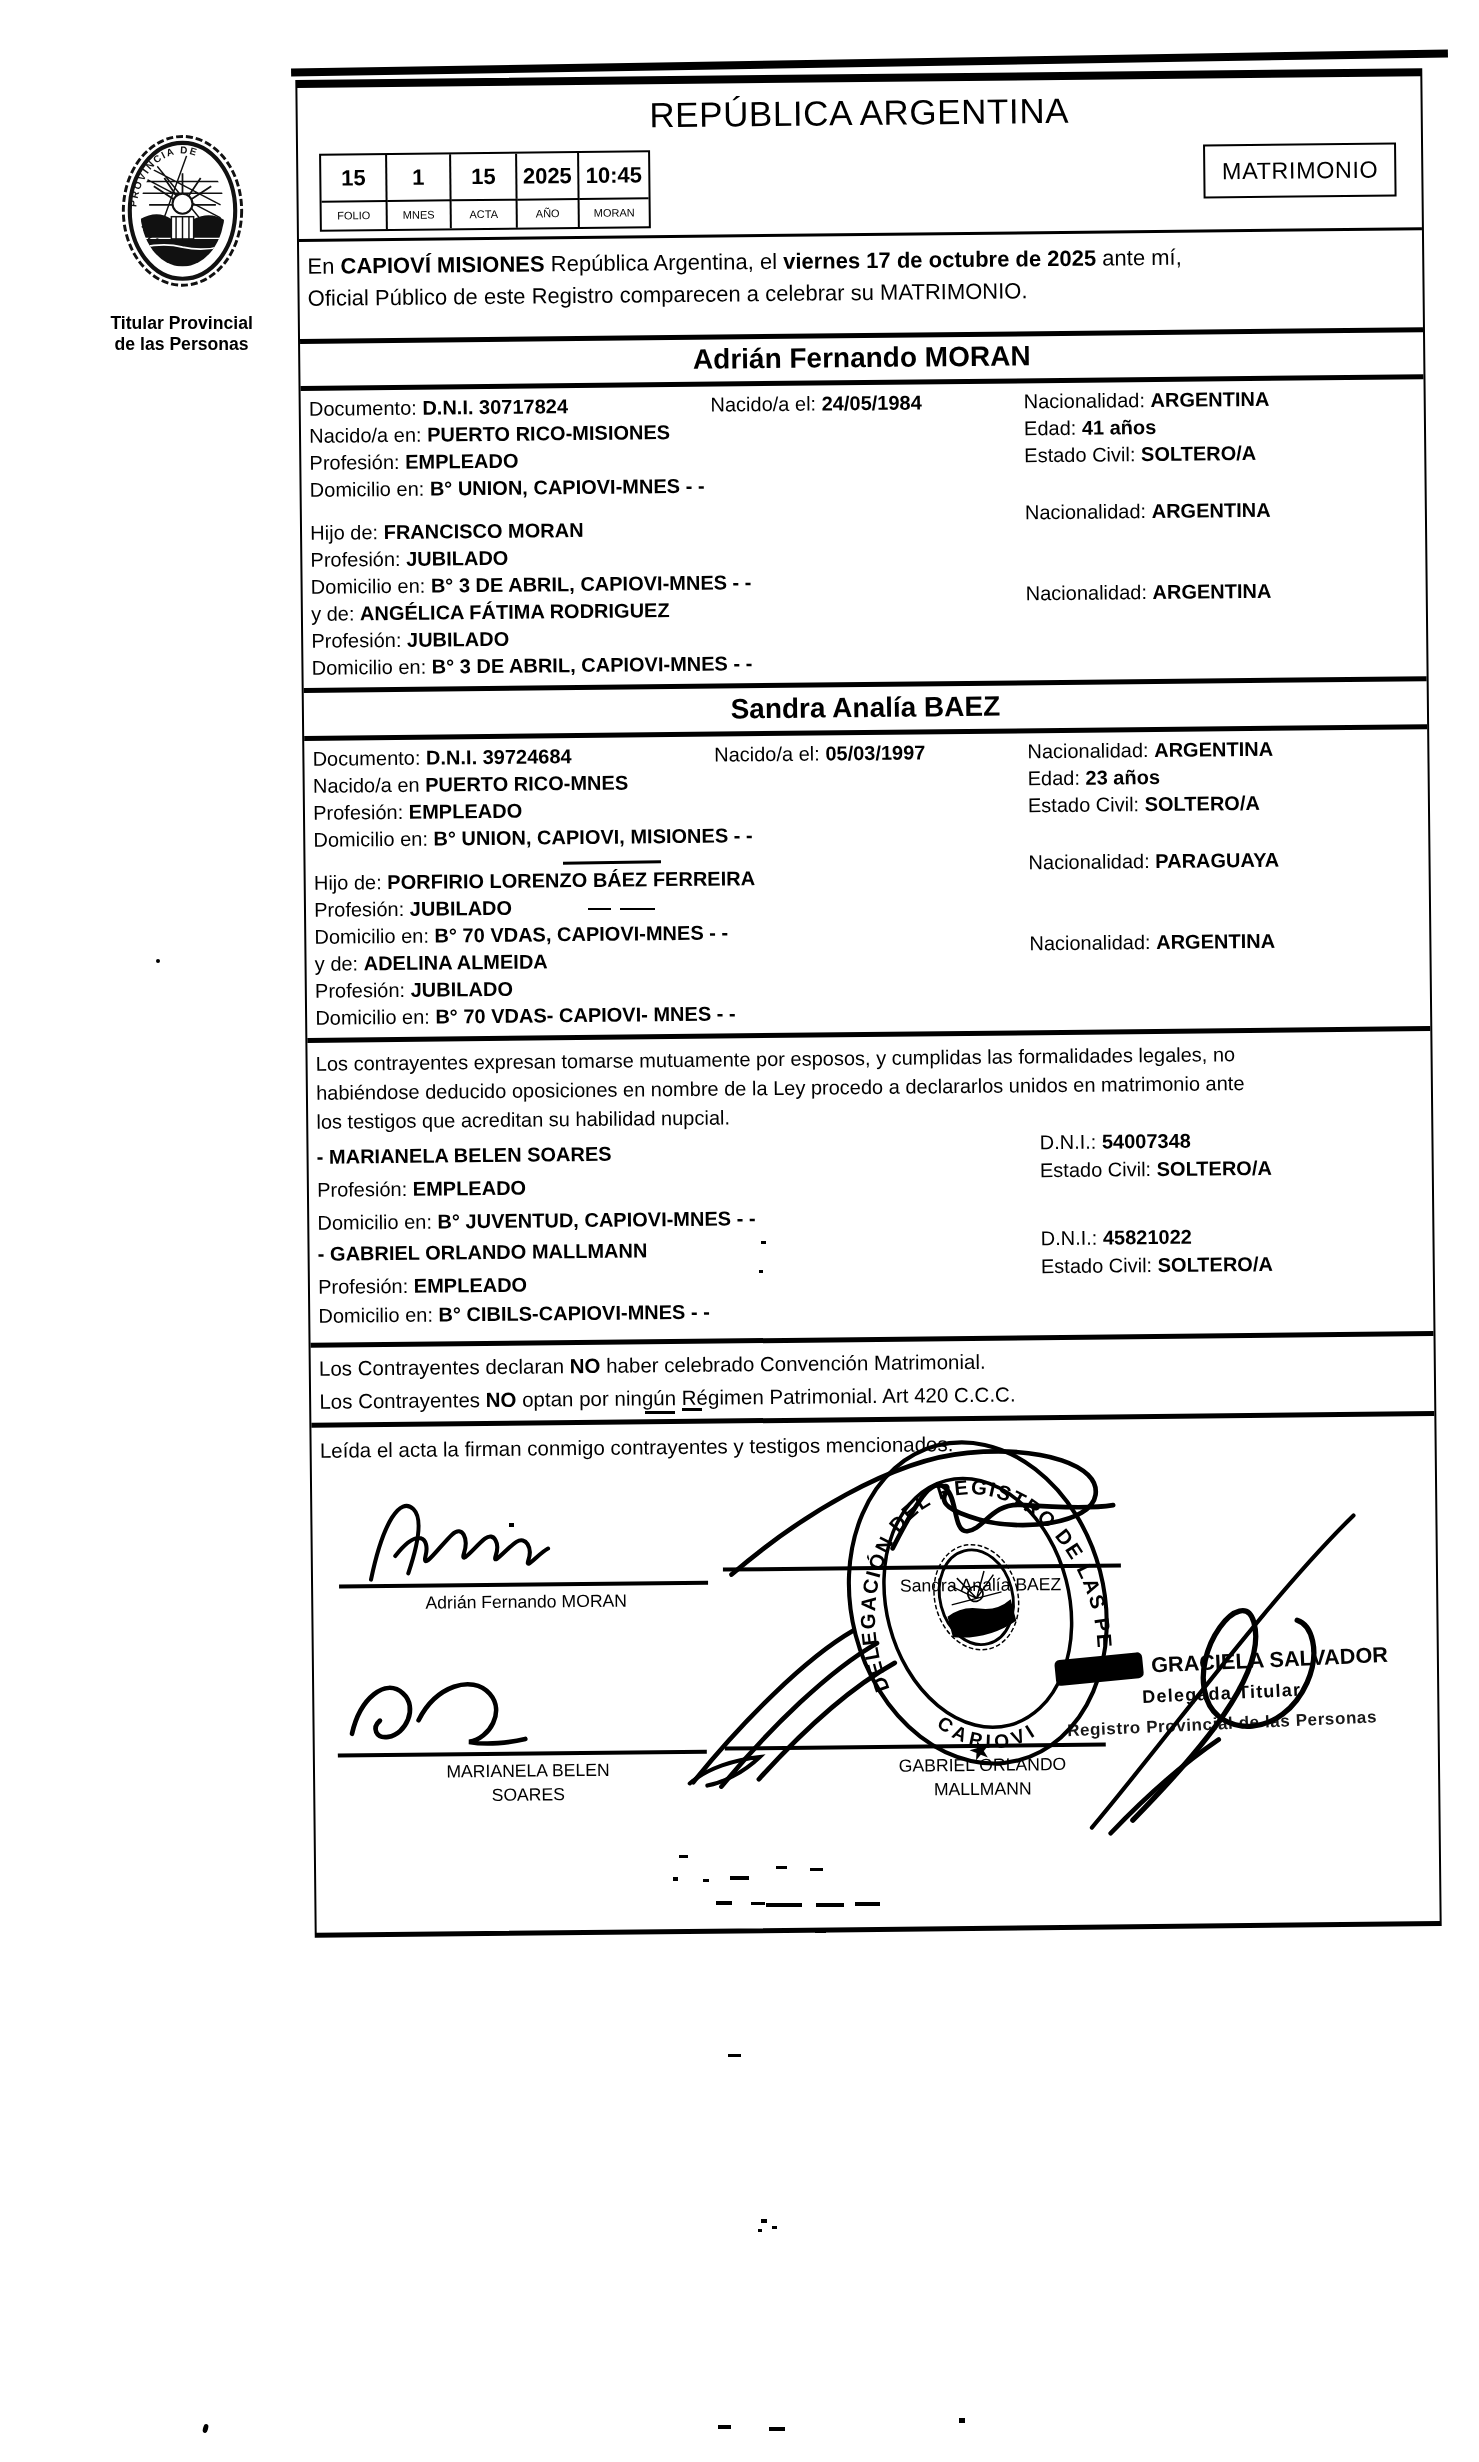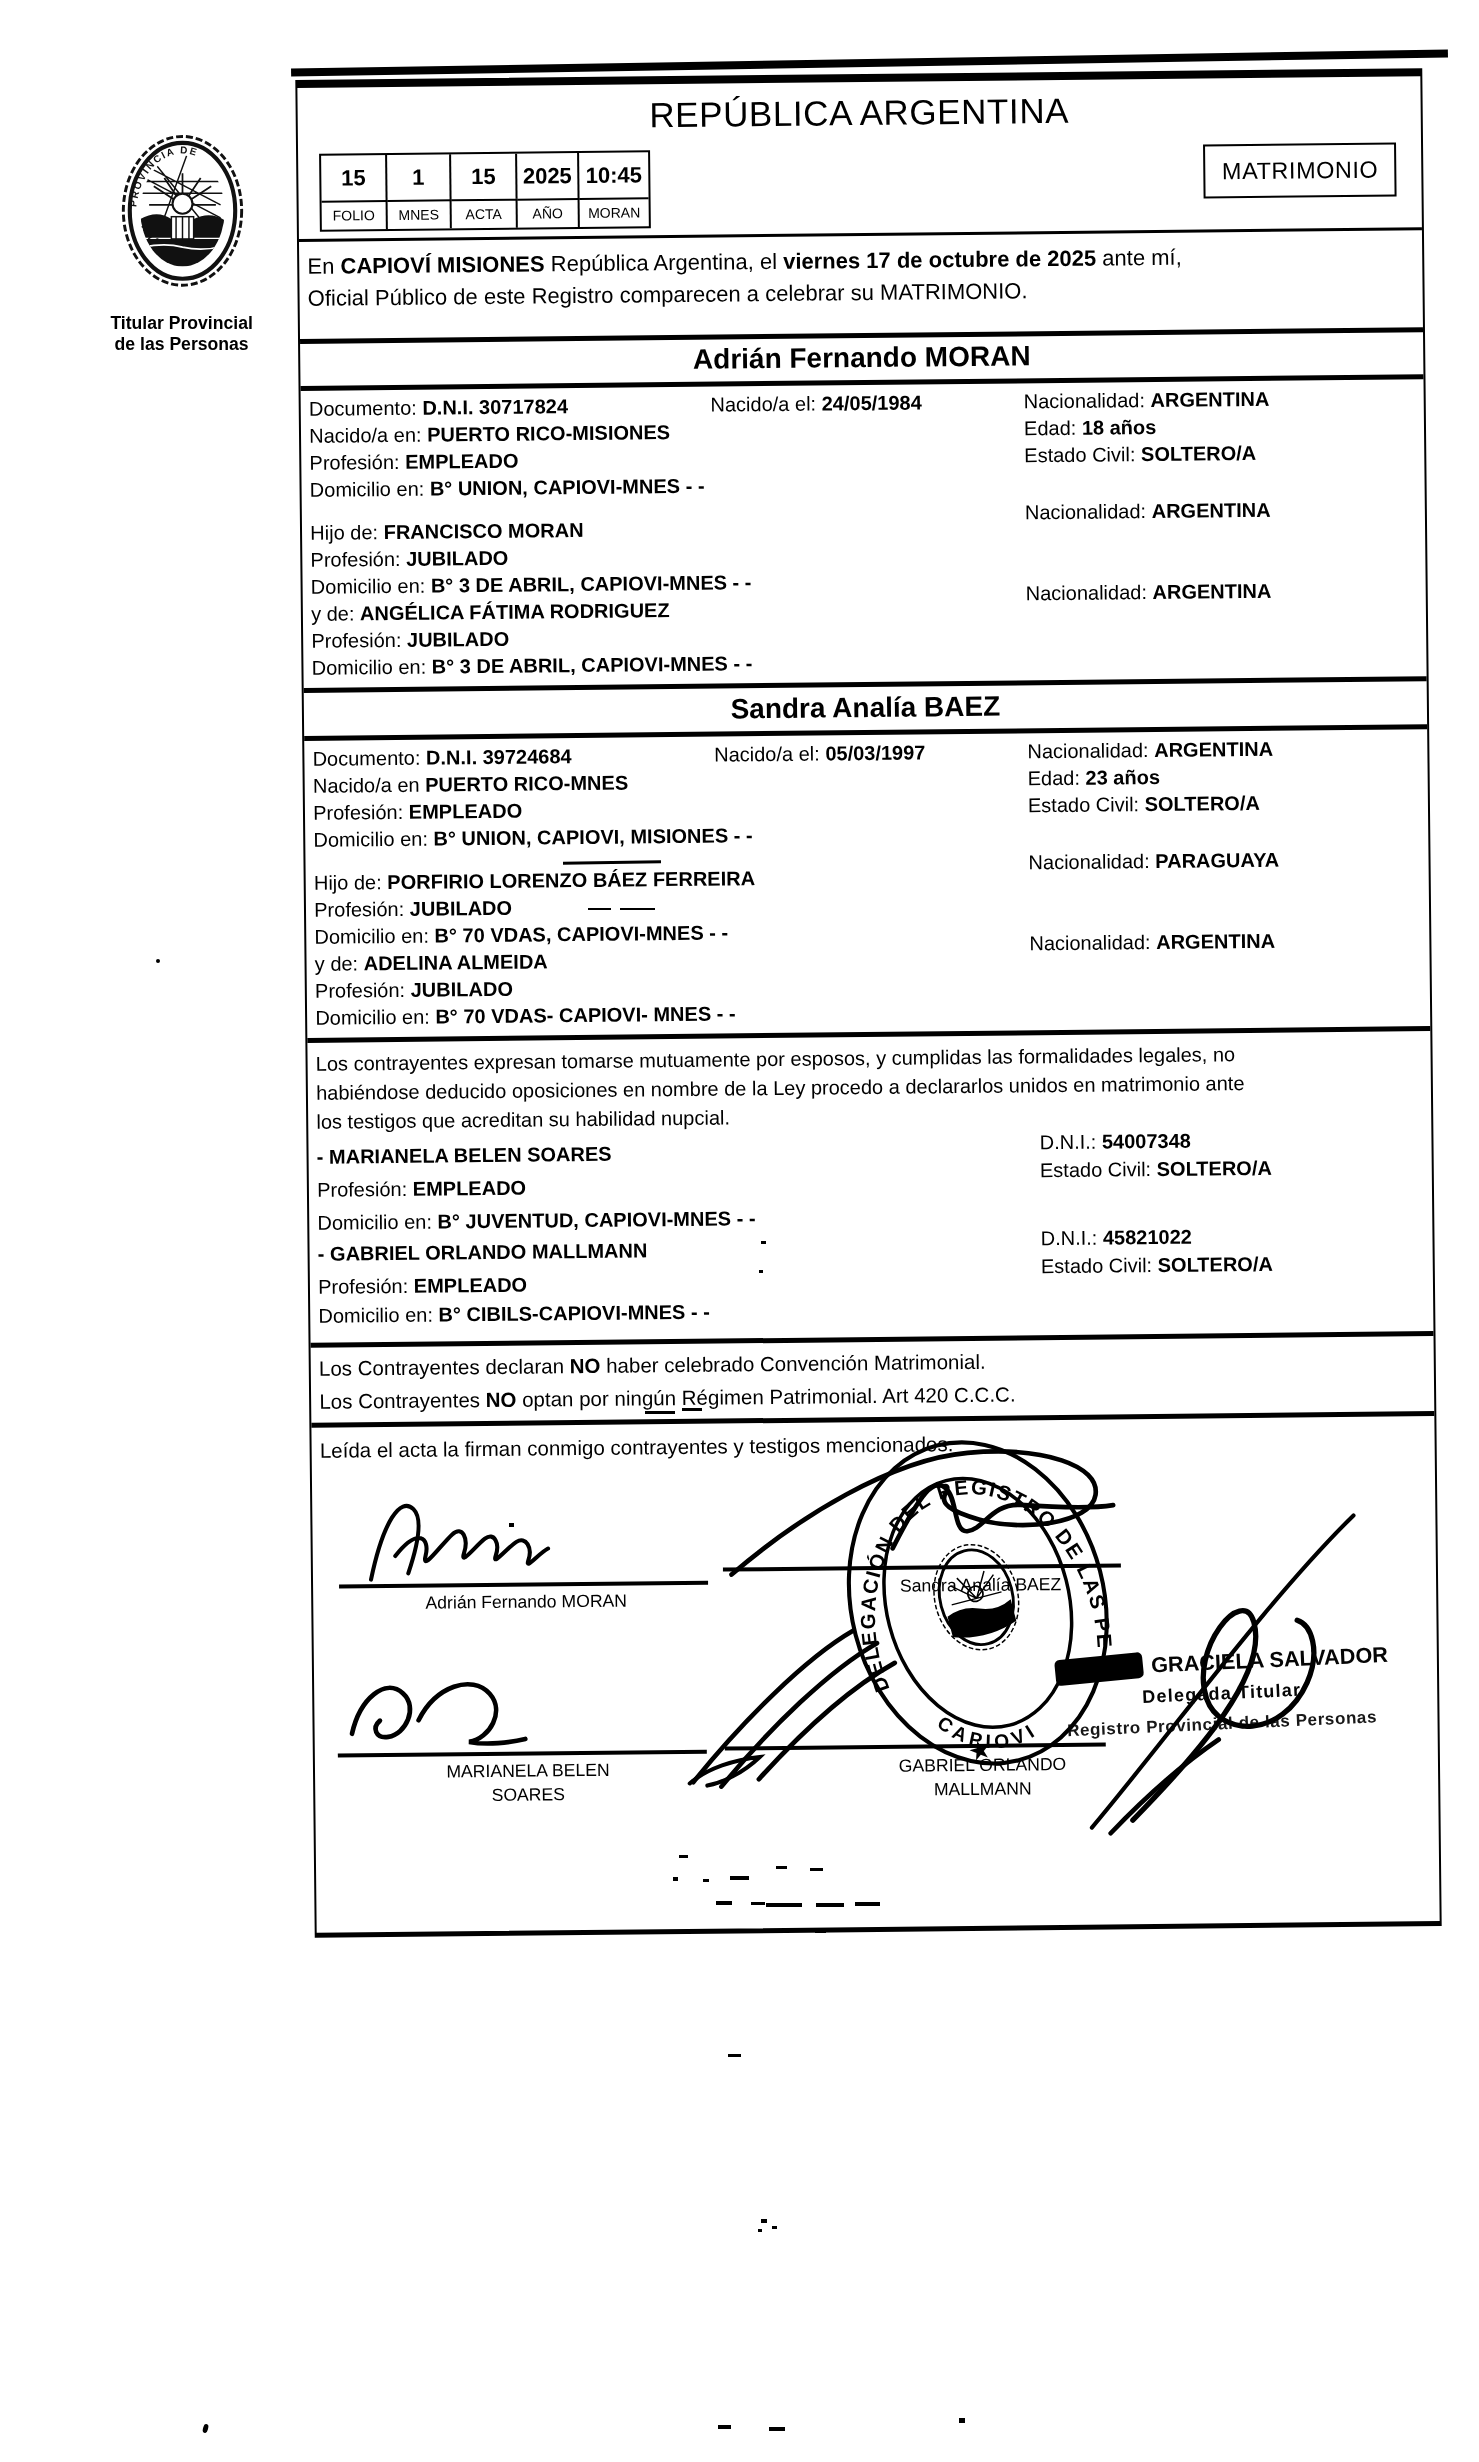--- a/index.html
+++ b/index.html
@@ -20,21 +20,21 @@
            border-top:8.2px solid #000;border-bottom:5.3px solid #000;
            transform:rotate(-0.6deg);transform-origin:50% 50%;background:#fff;}
   .box-header{position:relative;height:151px;}
   .doc-title{text-align:center;padding-top:13px;font-size:35px;line-height:36px;letter-spacing:0.6px;}
   .head-row{position:absolute;top:66px;left:21px;right:24.6px;display:flex;
             justify-content:space-between;align-items:flex-start;}
   .folio-table{display:grid;grid-template-columns:66px 64px 66px 62px 69px;border:2.3px solid #000;}
   .folio-table .tv{border-right:2.3px solid #000;height:45px;line-height:45px;text-align:center;
                    font-size:22px;font-weight:600;}
   .folio-table .th{border-right:2.3px solid #000;border-top:2.3px solid #000;height:27px;line-height:27px;
-                   text-align:center;font-size:14px;}
+                   text-align:center;font-size:11px;}
   .folio-table .tv:nth-child(5),.folio-table .th:nth-child(10){border-right:none;}
   .matrimonio-box{border:2.9px solid #000;font-size:23.4px;padding:11.7px 16.4px;letter-spacing:0.6px;}
   .intro{border-top:3.5px solid #000;padding:9.4px 7px 23.4px 8.2px;font-size:22px;line-height:32px;}
   .sec-head{border-top:5.3px solid #000;border-bottom:5.3px solid #000;text-align:center;
             font-size:28px;font-weight:bold;padding:4.7px 0 5.9px;line-height:32px;}
   .person{position:relative;padding:4.7px 0 5.9px 8.2px;font-size:20px;}
   .person .ln{line-height:27px;white-space:nowrap;}
   .person .gap{height:16.4px;}
   .p1{display:inline-block;width:396px;}
   .lbl{font-weight:400;}
@@ -136,21 +136,21 @@
       <div class="ln"><span class="lbl">Profesión:</span> <b>EMPLEADO</b></div>
       <div class="ln"><span class="lbl">Domicilio en:</span> <b>B° UNION, CAPIOVI-MNES - -</b></div>
       <div class="gap"></div>
       <div class="ln"><span class="lbl">Hijo de:</span> <b>FRANCISCO MORAN</b></div>
       <div class="ln"><span class="lbl">Profesión:</span> <b>JUBILADO</b></div>
       <div class="ln"><span class="lbl">Domicilio en:</span> <b>B° 3 DE ABRIL, CAPIOVI-MNES - -</b></div>
       <div class="ln"><span class="lbl">y de:</span> <b>ANGÉLICA FÁTIMA RODRIGUEZ</b></div>
       <div class="ln"><span class="lbl">Profesión:</span> <b>JUBILADO</b></div>
       <div class="ln"><span class="lbl">Domicilio en:</span> <b>B° 3 DE ABRIL, CAPIOVI-MNES - -</b></div>
       <div class="r" style="top:4.7px"><span class="lbl">Nacionalidad:</span> <b>ARGENTINA</b></div>
-      <div class="r" style="top:32px"><span class="lbl">Edad:</span> <b>18 años</b></div>
+      <div class="r" style="top:32px"><span class="lbl">Edad:</span> <b>41 años</b></div>
       <div class="r" style="top:59px"><span class="lbl">Estado Civil:</span> <b>SOLTERO/A</b></div>
       <div class="r" style="top:116px"><span class="lbl">Nacionalidad:</span> <b>ARGENTINA</b></div>
       <div class="r" style="top:197px"><span class="lbl">Nacionalidad:</span> <b>ARGENTINA</b></div>
     </div>
 
     <div class="sec-head">Sandra Analía BAEZ</div>
     <div class="person">
       <div class="ln">
         <span class="p1"><span class="lbl">Documento:</span> <b>D.N.I. 39724684</b></span>
         <span><span class="lbl">Nacido/a el:</span> <b>05/03/1997</b></span>

